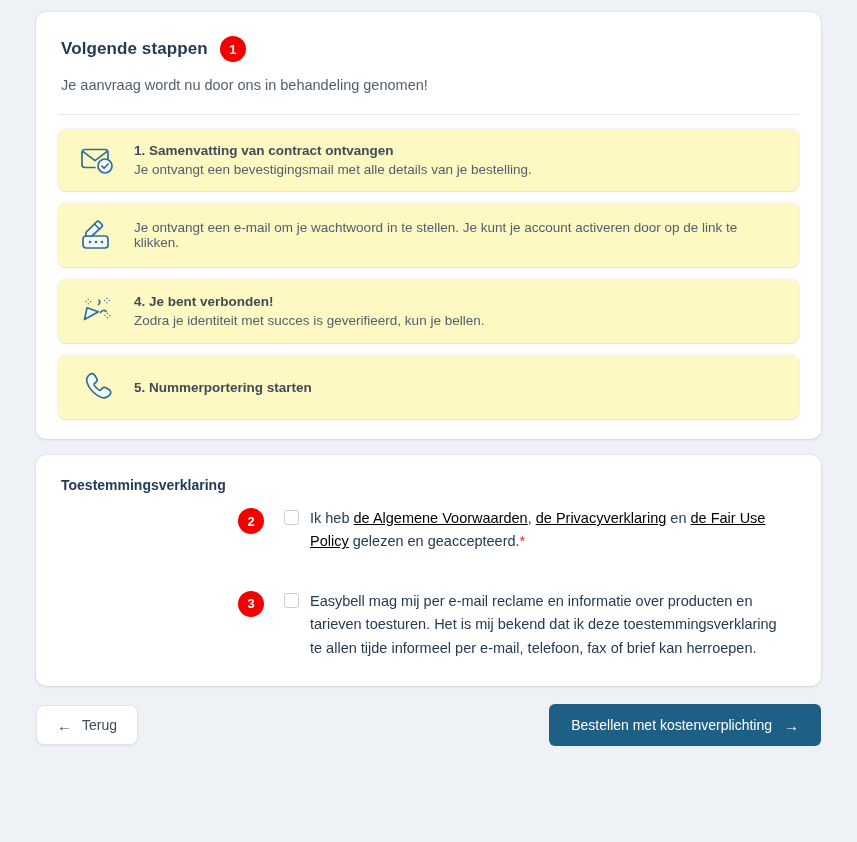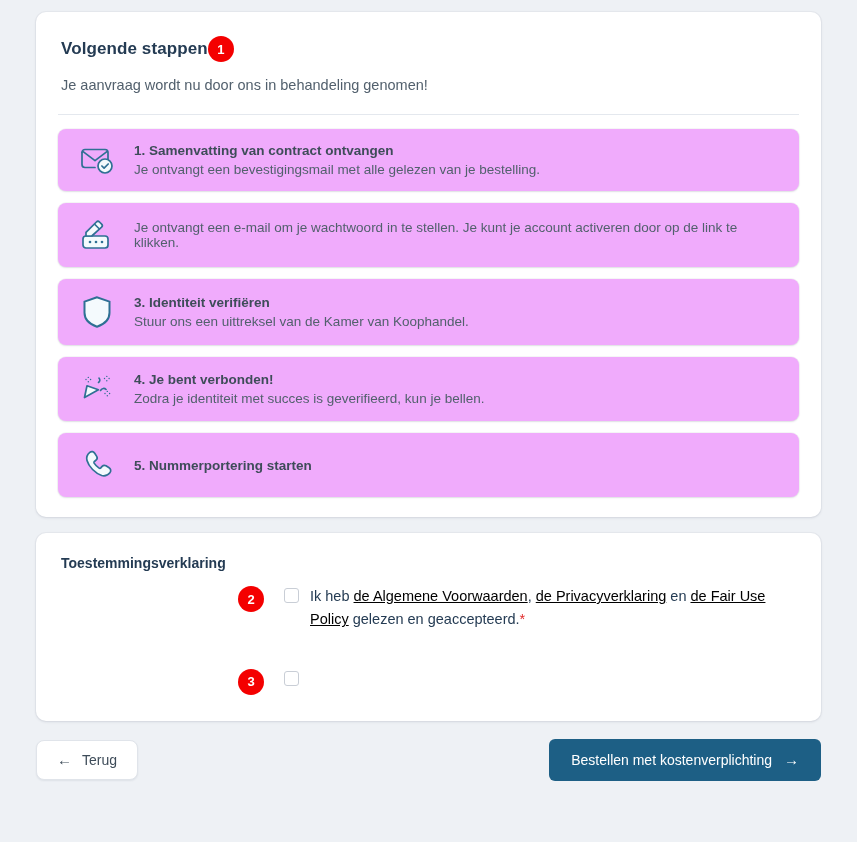--- a/index.html
+++ b/index.html
@@ -14,40 +14,40 @@
   
   .card {
     background: #ffffff;
     border-radius: 10px;
     box-shadow: 0 1px 3px rgba(16,32,55,.10), 0 0 0 1px rgba(16,32,55,.03);
   }
 
   
   #steps-card { margin-top: 12px; padding: 24px 22px 20px 22px; }
 
-  .steps-head { display: flex; align-items: center; gap: 0; padding: 0 3px; }
+  .steps-head { display: flex; align-items: center; gap: 12px; padding: 0 3px; }
   .steps-title {
     font-size: 17px; font-weight: bold; color: #243b53; letter-spacing: .1px;
   }
   .badge {
     width: 26px; height: 26px; border-radius: 50%;
     background: #f40000; color: #fff;
     font-size: 13px; font-weight: bold;
     display: flex; align-items: center; justify-content: center;
     flex: 0 0 auto; line-height: 1;
   }
   .steps-sub {
     margin: 15px 3px 0 3px; font-size: 14.5px; color: #52606d;
   }
   .divider { margin: 21px 0 0 0; height: 1px; background: #e4e8ee; }
 
   .step-list { display: flex; flex-direction: column; gap: 12px; padding-top: 14px; }
   .step {
     display: flex; align-items: center; gap: 14px;
-    background: #f0abfc; border-radius: 8px;
+    background: #fef9c3; border-radius: 8px;
     box-shadow: 0 1px 2px rgba(16,32,55,.10), 0 0 0 1px rgba(16,32,55,.04);
     padding: 14px 16px; min-height: 62px;
   }
   .step-icon { width: 46px; flex: 0 0 46px; display: flex; align-items: center; justify-content: center; }
   .step-body { display: flex; flex-direction: column; gap: 4px; }
   .step-title { font-size: 13.5px; font-weight: bold; color: #3e4c59; }
   .step-desc  { font-size: 13.5px; color: #52606d; }
 
   
   #consent-card { margin-top: 16px; padding: 22px 39px 26px 22px; }
@@ -102,51 +102,40 @@
           <svg width="38" height="34" viewBox="0 0 38 34" fill="none">
             <path d="M4 9.5a3 3 0 0 1 3-3h20a3 3 0 0 1 3 3v8" stroke="#2f7094" stroke-width="1.7" stroke-linecap="round"></path>
             <path d="M4 9.5v12a3 3 0 0 0 3 3h10" stroke="#2f7094" stroke-width="1.7" stroke-linecap="round"></path>
             <path d="M4.8 8.4 17 17.6 29.2 8.4" stroke="#2f7094" stroke-width="1.7" stroke-linecap="round" stroke-linejoin="round"></path>
             <circle cx="27" cy="23" r="7" fill="#f4fafd" stroke="#2f7094" stroke-width="1.7"></circle>
             <path d="m23.9 23 2.2 2.2 4.1-4.2" stroke="#2f7094" stroke-width="1.7" stroke-linecap="round" stroke-linejoin="round"></path>
           </svg>
         </span>
         <div class="step-body">
           <span class="step-title">1. Samenvatting van contract ontvangen</span>
-          <span class="step-desc">Je ontvangt een bevestigingsmail met alle gelezen van je bestelling.</span>
+          <span class="step-desc">Je ontvangt een bevestigingsmail met alle details van je bestelling.</span>
         </div>
       </div>
 
       <div class="step">
         <span class="step-icon">
           <svg width="38" height="36" viewBox="0 0 38 36" fill="none">
             <rect x="5" y="19" width="25" height="12" rx="3" fill="#f4fafd" stroke="#2f7094" stroke-width="1.7"></rect>
             <circle cx="12" cy="25" r="1.3" fill="#2f7094"></circle>
             <circle cx="18" cy="25" r="1.3" fill="#2f7094"></circle>
             <circle cx="24" cy="25" r="1.3" fill="#2f7094"></circle>
             <path d="M8 19v-3.6l10.4-10.4a2.2 2.2 0 0 1 3.1 0l2.1 2.1a2.2 2.2 0 0 1 0 3.1L13.8 19z" fill="#f4fafd" stroke="#2f7094" stroke-width="1.7" stroke-linejoin="round"></path>
             <path d="m16.8 7.4 4.6 4.6" stroke="#2f7094" stroke-width="1.5" stroke-linecap="round"></path>
           </svg>
         </span>
         <div class="step-body">
           <span class="step-desc">Je ontvangt een e-mail om je wachtwoord in te stellen. Je kunt je account activeren door op de link te klikken.</span>
         </div>
       </div>
 
-      <div class="step">
-        <span class="step-icon">
-          <svg width="36" height="38" viewBox="0 0 36 38" fill="none">
-            <path d="M18 4.2 5.5 8.6v11.2c0 6.4 5.1 11.4 12.5 14 7.4-2.6 12.5-7.6 12.5-14V8.6z" fill="#f4fafd" stroke="#2f7094" stroke-width="2"></path>
-          </svg>
-        </span>
-        <div class="step-body">
-          <span class="step-title">3. Identiteit verifiëren</span>
-          <span class="step-desc">Stuur ons een uittreksel van de Kamer van Koophandel.</span>
-        </div>
-      </div>
 
       <div class="step">
         <span class="step-icon">
           <svg width="38" height="36" viewBox="0 0 38 36" fill="none">
             <path d="M6.5 26.5 9 14.8l11.4 3.9z" fill="#f4fafd" stroke="#2f7094" stroke-width="1.7" stroke-linejoin="round"></path>
             <path d="M20.5 11.5c1.6-1 1.8-3 .5-4.4" stroke="#2f7094" stroke-width="1.6" stroke-linecap="round"></path>
             <path d="M22.5 19.5c1.6-2.6 4-2.6 5.6-1" stroke="#2f7094" stroke-width="1.6" stroke-linecap="round"></path>
             <g stroke="#2f7094" stroke-width="1.4" stroke-linecap="round">
               <path d="M8 8.5h.01M10.3 6.4h.01M10.3 10.7h.01M12.6 8.5h.01"></path>
               <path d="M26.5 7.5h.01M28.8 5.4h.01M28.8 9.7h.01M31.1 7.5h.01"></path>
@@ -185,20 +174,21 @@
       <div class="consent-text">
         <span>Ik heb </span><a href="#">de Algemene Voorwaarden</a><span>, </span><a href="#">de Privacyverklaring</a><span> en </span><a href="#">de Fair Use Policy</a><span> gelezen en geaccepteerd.</span><span class="req">*</span>
       </div>
     </div>
 
     <div class="consent-row second">
       <div class="row-badge-slot">
         <span class="badge">3</span>
       </div>
       <span class="checkbox"></span>
+      <div class="consent-text">Easybell mag mij per e-mail reclame en informatie over producten en tarieven toesturen. Het is mij bekend dat ik deze toestemmingsverklaring te allen tijde informeel per e-mail, telefoon, fax of brief kan herroepen.</div>
     </div>
   </section>
 
   <div class="footer">
     <button class="btn-back">
       <span class="arrow">←</span>
       <span>Terug</span>
     </button>
     <button class="btn-primary">
       <span>Bestellen met kostenverplichting</span>

